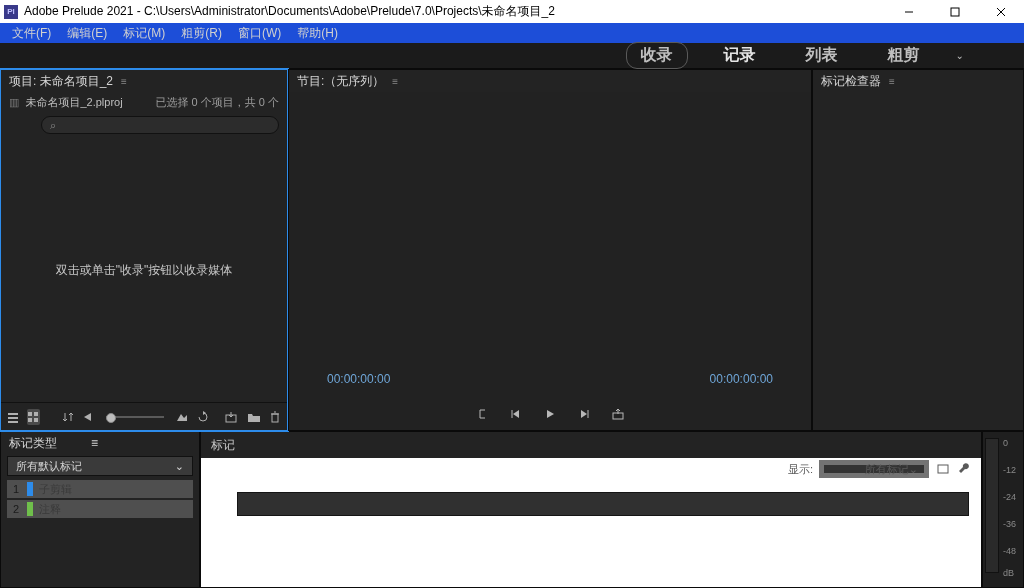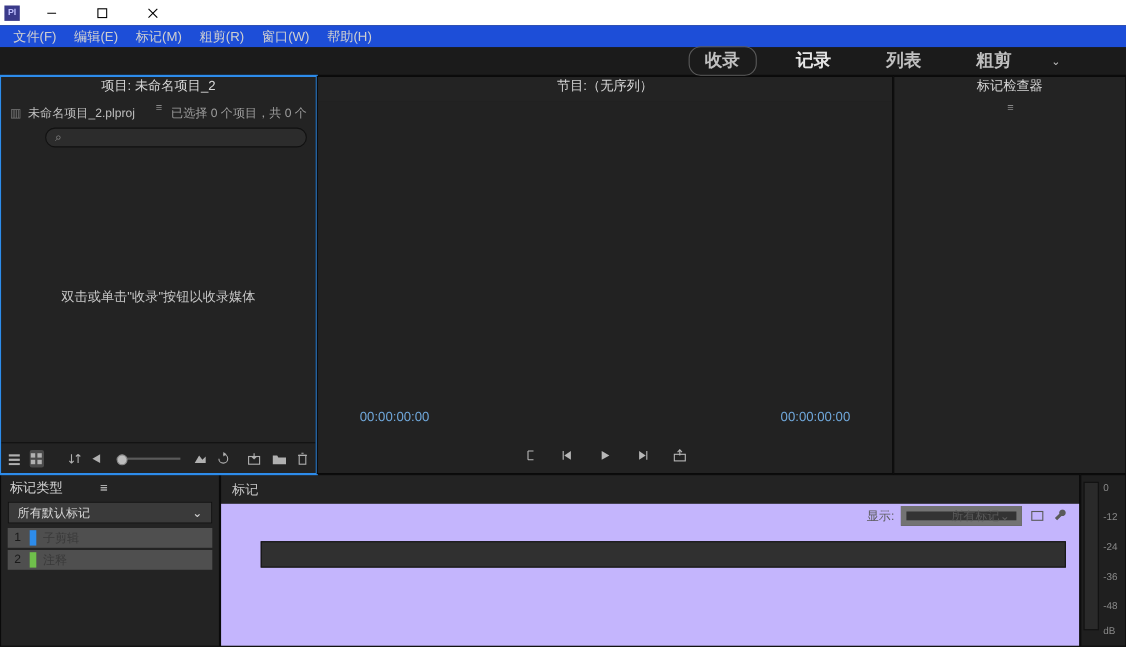--- a/index.html
+++ b/index.html
@@ -15,21 +15,21 @@
   .menubar .menu-item { padding: 0 8px; height:100%; display:flex; align-items:center; }
   
   .ws-row { height: 26px; background: #1b1b1b; display:flex; align-items:center; justify-content:flex-end; padding-right:60px; gap:22px; border-bottom:1px solid #0a0a0a;}
   .ws-btn { color:#bfbfbf; font-size:16px; padding:2px 14px;font-weight:bold; }
   .ws-btn.pill { border:1px solid #5a5a5a; border-radius:11px; }
   .ws-btn.active { color:#e5e5e5; }
   .ws-chevron { color:#bfbfbf; font-size:10px; }
   
   .main { display:grid; grid-template-columns: 288px 524px 212px; grid-template-rows: 362px; }
   .panel { background:#232323; border:1px solid #0a0a0a; position:relative; display:flex; flex-direction:column; }
-  .panel-head { height:22px; display:flex; align-items:center; padding:0 8px; gap:6px; font-size:12px; color:#d6d6d6;flex-direction:column;}
+  .panel-head { height:22px; display:flex; align-items:center; padding:0 8px; gap:6px; font-size:12px; color:#d6d6d6;}
   .panel-head .eq { color:#888; font-size:10px; letter-spacing:1px; margin-left:2px;}
   
   .project { outline:2px solid #2d8ceb; outline-offset:-1px; }
   .proj-sub { display:flex; align-items:center; padding:0 8px; height:20px; font-size:11px; color:#bfbfbf;}
   .proj-sub .bin-icon { color:#7a7a7a; margin-right:6px; font-size:11px;}
   .proj-sub .counter { margin-left:auto; color:#9e9e9e;}
   .proj-search-row { padding:4px 8px 4px 40px;}
   .proj-search { width:100%; height:18px; background:#2c2c2c; border:1px solid #111; border-radius:9px; color:#888; padding:0 8px; display:flex; align-items:center;}
   .proj-body { flex:1; display:flex; align-items:center; justify-content:center; color:#c8c8c8; font-size:12px;}
   .proj-footer { height:28px; border-top:1px solid #111; display:flex; align-items:center; padding:0 6px; gap:8px; color:#9a9a9a;}
@@ -54,37 +54,38 @@
   .mtype-sel { margin:2px 6px; height:20px; border:1px solid #111; background:#3a3a3a; color:#d6d6d6; display:flex; align-items:center; padding:0 8px; justify-content:space-between; font-size:11px;}
   .mtype-list { padding:2px 6px;}
   .mtype-item { display:flex; align-items:center; height:18px; gap:6px; font-size:11px; color:#3a3a3a; background:#4f4f4f; margin-bottom:2px; padding:0 4px;}
   .mtype-item .num { width:10px; text-align:center; color:#1a1a1a;}
   .mtype-item .swatch { width:6px; height:14px;}
   
   .tl-tabs { height:26px; display:flex; align-items:flex-end; padding:0 8px; gap:18px;}
   .tl-tab { font-size:12px; color:#c8c8c8; padding:4px 2px;}
   .tl-tab.active { border-bottom:2px solid #c8c8c8;}
   .tl-tab .eq { color:#888; font-size:10px; margin-left:4px;}
-  .tl-body { flex:1; position:relative; background:#c4b5fd;}
+  .tl-body { flex:1; position:relative; background:#ffffff;}
   .tl-filter { position:absolute; top:2px; right:8px; display:flex; align-items:center; gap:6px; color:#5a5a5a; font-size:11px;}
   .tl-filter .sel { width:110px; height:18px; background:#333; border:5px solid #737373; display:flex; align-items:center; padding:0 6px; color:#5a5a5a; justify-content:flex-end;}
   .tl-filter .ftool { width:16px; height:16px; display:flex; align-items:center; justify-content:center; }
   .tl-track { position:absolute; top:34px; left:36px; right:12px; height:24px; background:#303030; border:1px solid #151515;}
   
   .meter { background:#1f1f1f; border:1px solid #0a0a0a; position:relative;}
   .meter-scale { position:absolute; top:6px; bottom:14px; right:4px; width:34px;}
   .meter-bar { position:absolute; top:0; bottom:0; left:0; width:14px; background:linear-gradient(#2a2a2a,#2a2a2a); border:1px solid #111;}
   .meter-tick { position:absolute; left:18px; color:#8a8a8a; font-size:9px;}
   svg { display:block; }
 </style>
 </head>
 <body>
 
 <div class="titlebar">
   <div class="app-icon">Pl</div>
+  <div class="title-text">Adobe Prelude 2021 - C:\Users\Administrator\Documents\Adobe\Prelude\7.0\Projects\未命名项目_2</div>
   <div class="win-btns">
     <div class="win-btn">
       <svg width="10" height="10">
           <line x1="1" y1="5" x2="9" y2="5" stroke="#000" stroke-width="1"></line>
         </svg>
     </div>
     <div class="win-btn">
       <svg width="10" height="10">
           <rect x="1" y="1" width="8" height="8" fill="none" stroke="#000" stroke-width="1"></rect>
         </svg>

